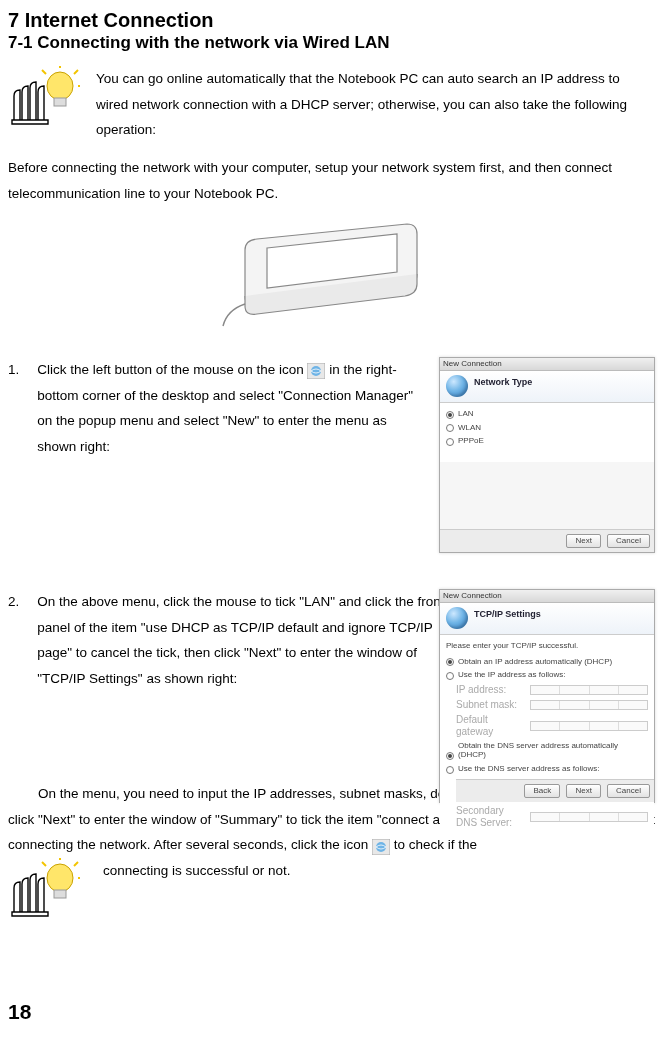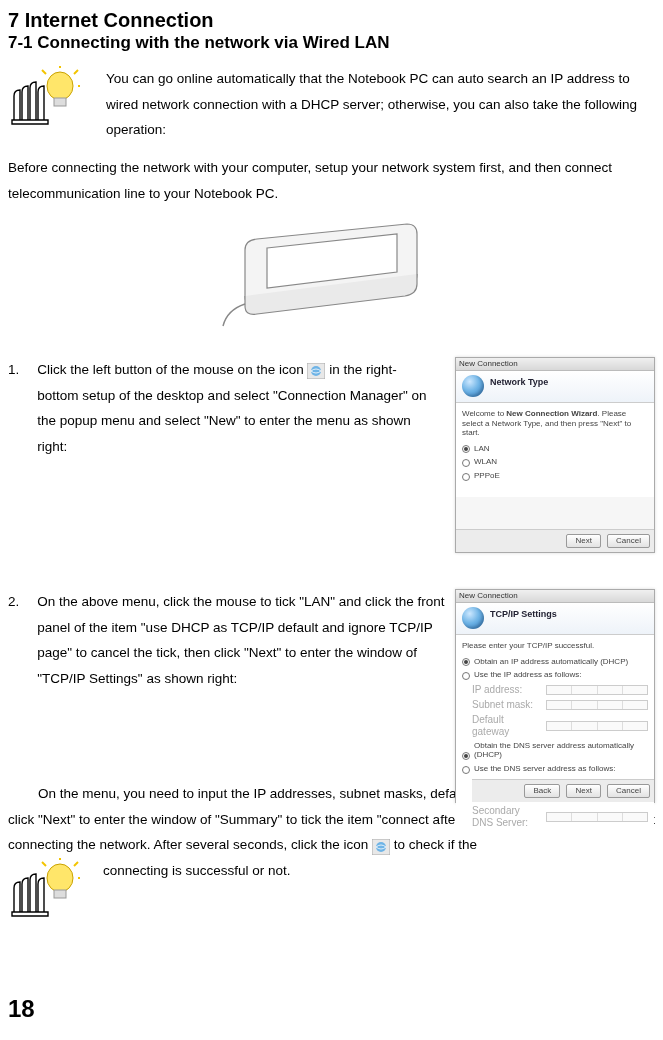--- a/index.html
+++ b/index.html
@@ -22,21 +22,21 @@
     }
     h2 {
       font-size: 17px;
       font-weight: bold;
       line-height: 1.3;
       margin-bottom: 12px;
     }
     .tip-row {
       display: flex;
       align-items: flex-start;
-      gap: 26px;
+      gap: 16px;
       margin-bottom: 12px;
     }
     .tip-icon {
       width: 72px;
       height: 62px;
       flex-shrink: 0;
     }
     .tip-text {
       flex: 1;
     }
@@ -75,21 +75,21 @@
     .inline-icon {
       display: inline-block;
       width: 18px;
       height: 16px;
       vertical-align: middle;
     }
     .dialog-shot {
       position: absolute;
       right: 0;
       top: 0;
-      width: 200px;
+      width: 216px;
       border: 1px solid #aaa;
       background: #f6f6f6;
       font-size: 8px;
       line-height: 1.2;
       color: #444;
       box-shadow: 0 0 3px rgba(0,0,0,0.15);
     }
     .dlg-titlebar {
       background: linear-gradient(#f0f0f0,#d8d8d8);
       height: 13px;
@@ -213,21 +213,21 @@
     .field-box span:last-child { border-right: none; }
     .final-tip {
       display: flex;
       align-items: flex-start;
       gap: 23px;
     }
     .page-num {
       position: absolute;
       left: 8px;
       bottom: 8px;
-      font-size: 24px;
+      font-size: 21px;
       font-weight: bold;
     }
   </style>
 </head>
 <body>
 
 <h1>7 Internet Connection</h1>
 <h2>7-1 Connecting with the network via Wired LAN</h2>
 
 <div class="tip-row">
@@ -271,36 +271,32 @@
       <div class="list-num">1.</div>
       <div class="list-body">
         <span>Click the left button of the mouse on the icon</span>
         <span class="inline-icon">
           <svg viewBox="0 0 18 16">
             <rect x="0" y="0" width="18" height="16" fill="#e8e8e8" stroke="#aaa"></rect>
             <circle cx="9" cy="8" r="5" fill="#6fb4e6"></circle>
             <path d="M4 8 Q9 4 14 8 M4 8 Q9 12 14 8" stroke="#fff" stroke-width="0.8" fill="none"></path>
           </svg>
         </span>
-        <span>in the right-bottom setup of the desktop and select "Connection Manager" on the popup menu and select "New" to enter the menu as shown right:</span>
+        <span>in the right-bottom corner of the desktop and select "Connection Manager" on the popup menu and select "New" to enter the menu as shown right:</span>
       </div>
     </div>
   </div>
 
   <div class="dialog-shot" style="height:196px;">
     <div class="dlg-titlebar">New Connection</div>
     <div class="dlg-header">
       <div class="dlg-globe"></div>
       <div class="dlg-header-title">Network Type</div>
     </div>
     <div class="dlg-body">
-      <p>
-        <span>Welcome to</span>
-        <b>New Connection Wizard</b><span>. Please select a Network Type, and then press "Next" to start.</span>
-      </p>
       <div class="dlg-opt">
           <span class="radio checked"></span>
           <span>LAN</span>
         </div>
       <div class="dlg-opt">
           <span class="radio"></span>
           <span>WLAN</span>
         </div>
       <div class="dlg-opt">
           <span class="radio"></span>

